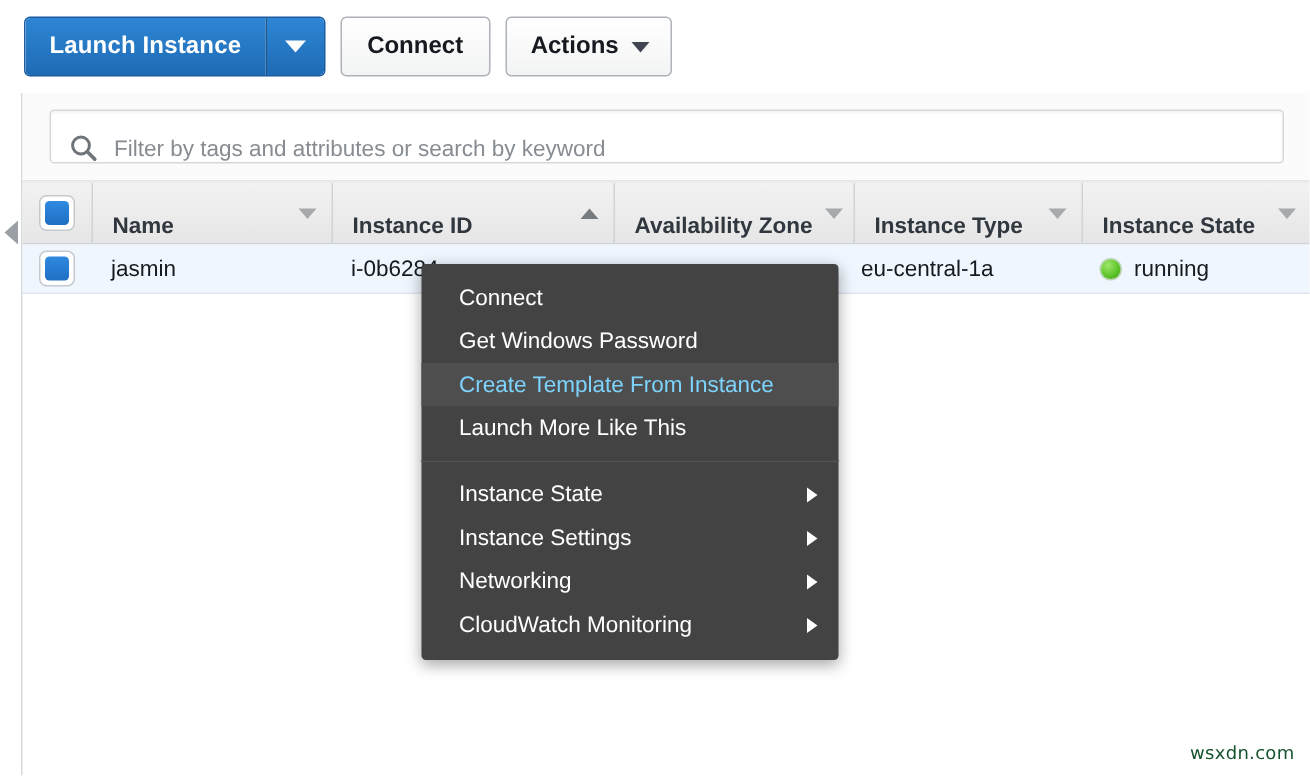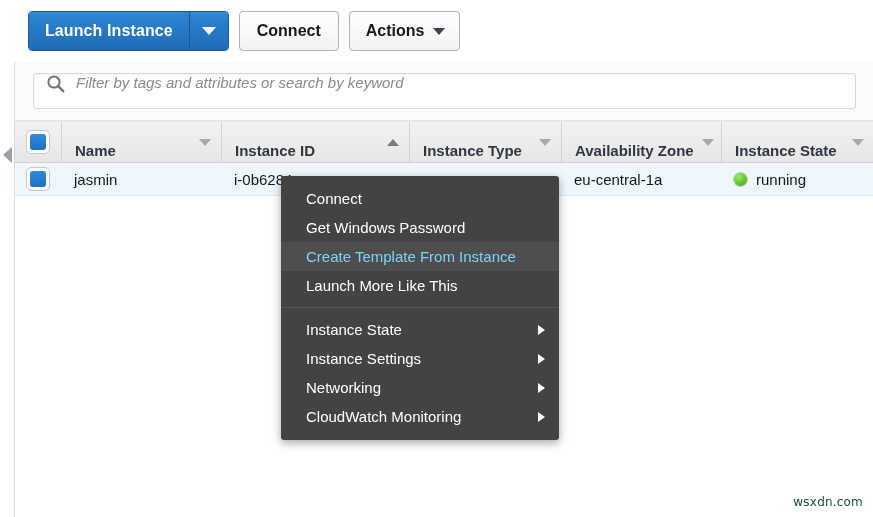--- a/index.html
+++ b/index.html
@@ -17,21 +17,21 @@
   }
 
   
   .toolbar {
     position: absolute;
     left: 0; top: 0;
     width: 873px; height: 62px;
     background: #ffffff;
     display: flex;
     align-items: center;
-    padding-left: 28px;
+    padding-left: 16px;
     gap: 10px;
   }
   .btn {
     height: 40px;
     border-radius: 4px;
     border: 1px solid #adb1b8;
     display: inline-flex;
     align-items: center;
     justify-content: center;
     font-size: 16px;
@@ -103,25 +103,24 @@
     align-items: center;
     padding: 0 18px;
   }
   .searchbox {
     flex: 1;
     height: 36px;
     background: #ffffff;
     border: 1px solid #d8d8d8;
     border-radius: 3px;
     display: flex;
-    align-items: flex-start;
+    align-items: flex-end;
     padding-left: 12px;
     gap: 11px;
     box-shadow: inset 0 1px 2px rgba(0,0,0,0.05);
-    font-style: italic;
   }
   .search-icon { flex: 0 0 auto; display: block; }
   .search-placeholder {
     color: #868c92;
     font-size: 15px;
   }
 
   
   .table {
     position: absolute;
@@ -334,27 +333,27 @@
         <div class="th c-name">
           <span class="label">Name</span>
           <span class="sort desc"></span>
         </div>
 
         <div class="th c-id">
           <span class="label">Instance ID</span>
           <span class="sort asc"></span>
         </div>
 
+        <div class="th c-az">
+          <span class="label">Availability Zone</span>
+          <span class="sort desc"></span>
+        </div>
+
         <div class="th c-type">
           <span class="label">Instance Type</span>
-          <span class="sort desc"></span>
-        </div>
-
-        <div class="th c-az">
-          <span class="label">Availability Zone</span>
           <span class="sort desc"></span>
         </div>
 
         <div class="th c-state">
           <span class="label">Instance State</span>
           <span class="sort desc"></span>
         </div>
       </div>
 
       <div class="tbody">

